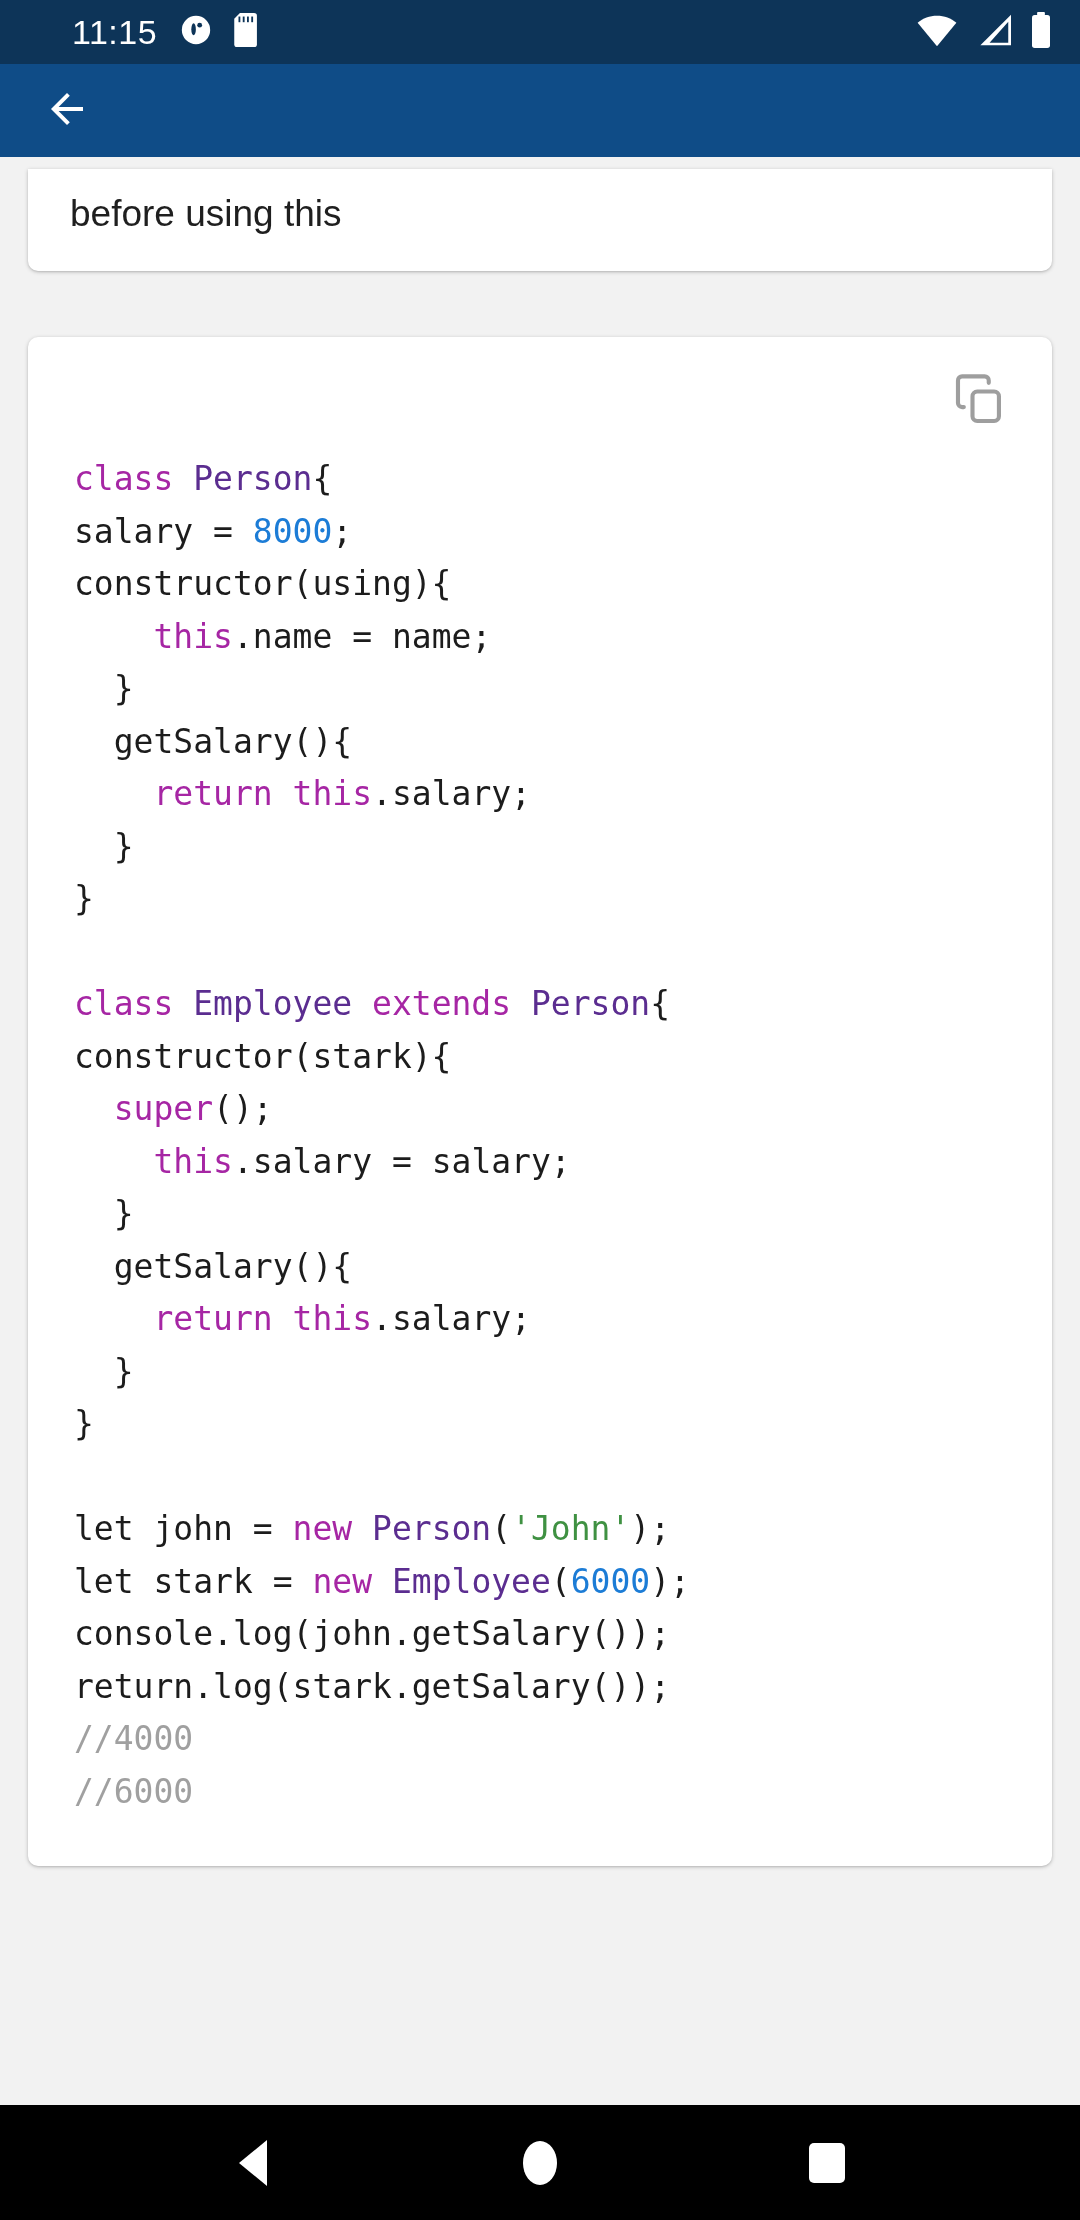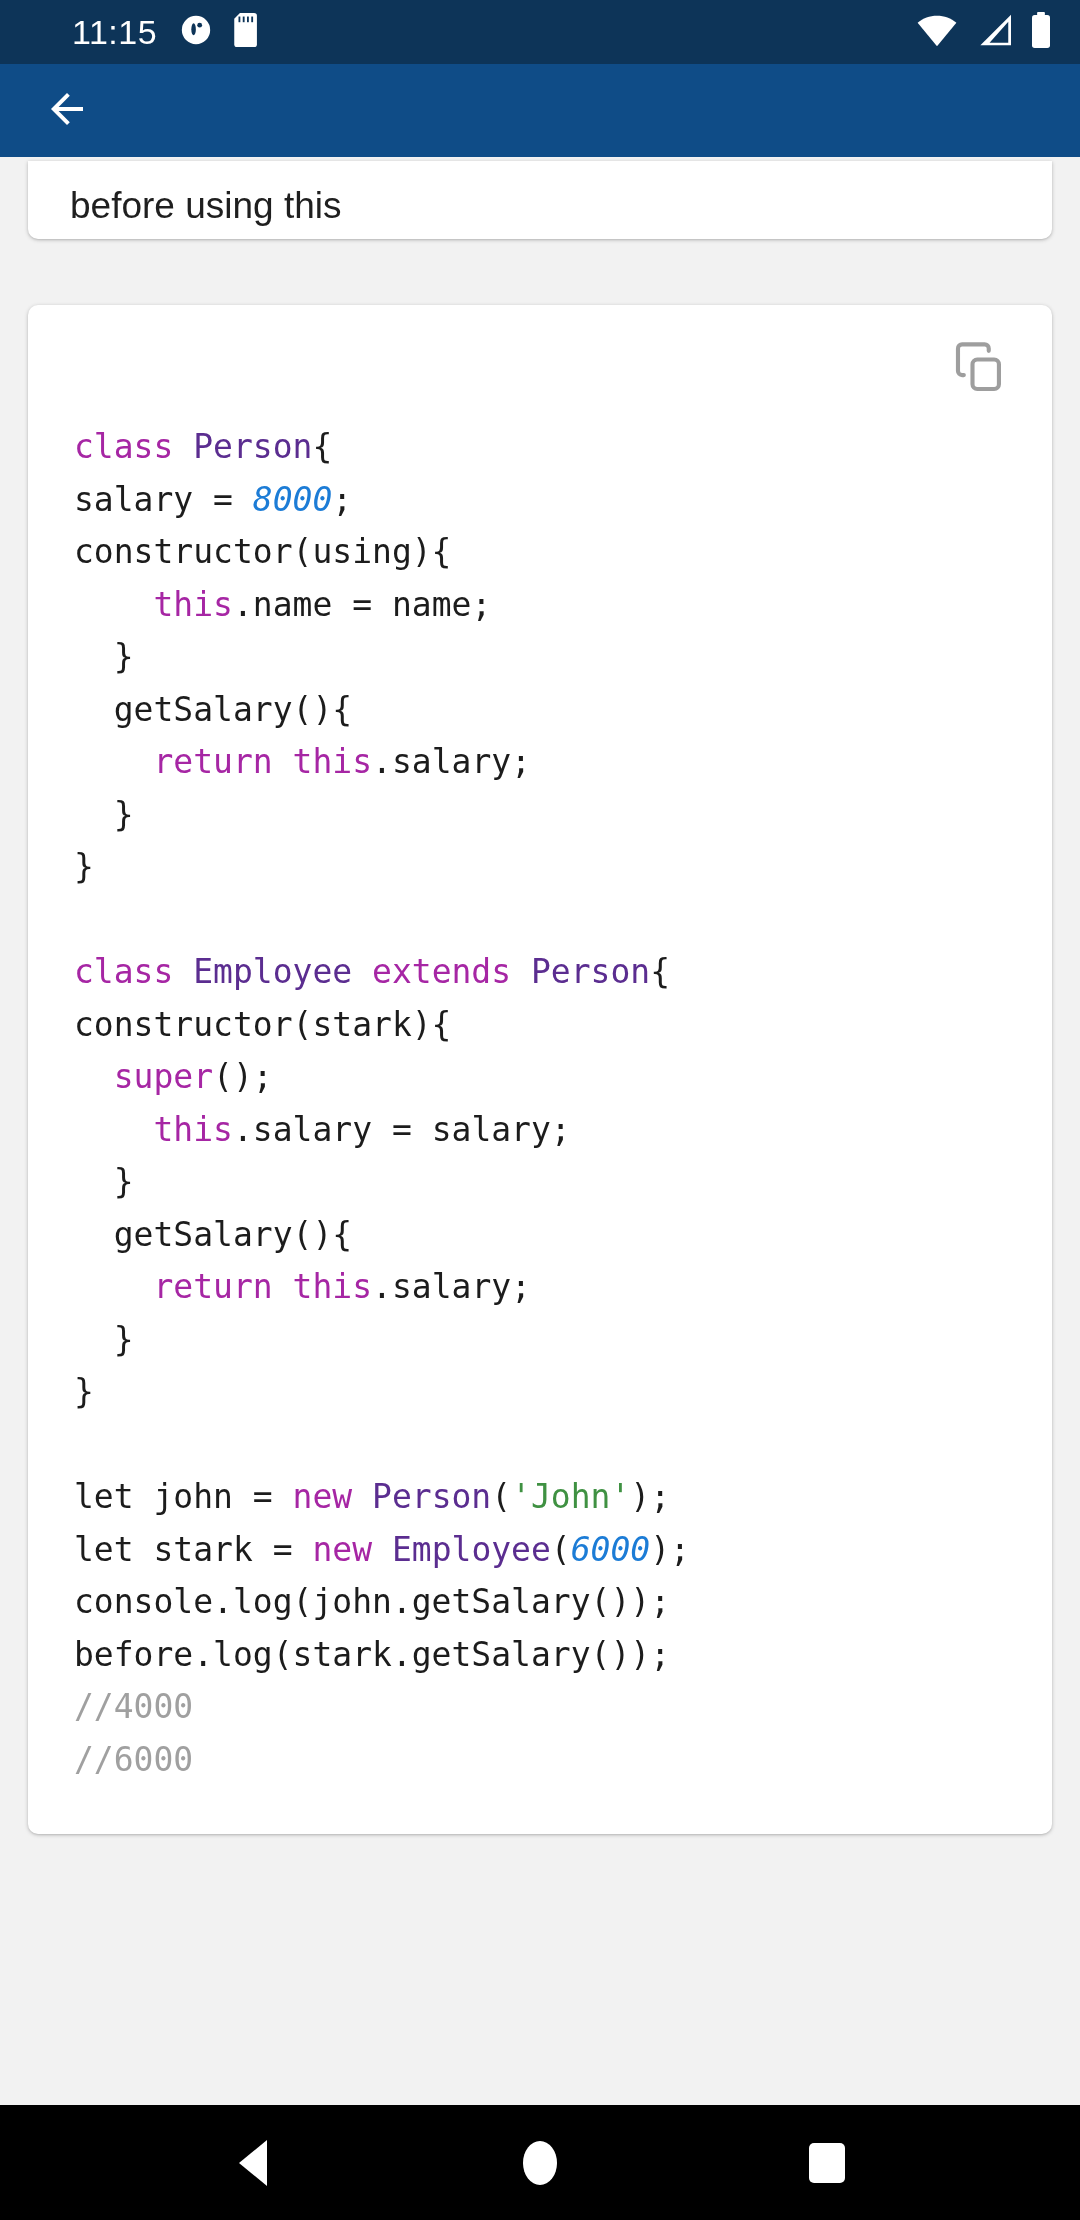--- a/index.html
+++ b/index.html
@@ -65,25 +65,25 @@
 
   .card {
     background:#ffffff;
     border-radius:10px;
     box-shadow:0 1px 4px rgba(0,0,0,.20), 0 1px 2px rgba(0,0,0,.10);
     position:relative;
   }
 
   
   .text-card {
-    margin-top:4px;
+    margin-top:12px;
     border-top-left-radius:0;
     border-top-right-radius:0;
     padding:0 0 48px 0;
-    height:78px;
+    height:102px;
     overflow:hidden;
   }
   .text-card .para {
     font-size:37px;
     color:#1f1f1f;
     line-height:1.45;
     padding:0 42px;
     margin-top:18px;
     white-space:nowrap;
   }
@@ -109,21 +109,21 @@
     font-family:"DejaVu Sans Mono","Liberation Mono", monospace;
     font-size:33px;
     line-height:52.5px;
     color:#1c1c1c;
     white-space:pre;
     letter-spacing:0px;
     overflow:hidden;
   }
   .kw   { color:#a626a4; }      
   .typ  { color:#5b2d90; }      
-  .num  { color:#1c7cd6;font-style:italic; }      
+  .num  { color:#1c7cd6; }      
   .str  { color:#3f9142; }      
   .com  { color:#a0a0a0; }
 
   
   .nav-bar {
     height:115px; flex:0 0 115px;
     background:#000000;
     display:flex; align-items:center; justify-content:space-around;
     padding:0 110px;
   }
@@ -241,21 +241,21 @@
 <span>    </span><span class="kw">this</span><span>.salary = salary;</span>
 <span>  }</span>
 <span>  getSalary(){</span>
 <span>    </span><span class="kw">return </span><span class="kw">this</span><span>.salary;</span>
 <span>  }</span>
 <span>}</span>
 
 <span>let john = </span><span class="kw">new </span><span class="typ">Person</span><span>(</span><span class="str">'John'</span><span>);</span>
 <span>let stark = </span><span class="kw">new </span><span class="typ">Employee</span><span>(</span><span class="num">6000</span><span>);</span>
 <span>console.log(john.getSalary());</span>
-<span>before.log(stark.getSalary());</span>
+<span>return.log(stark.getSalary());</span>
 <span class="com">//4000</span>
 <span class="com">//6000</span></code></pre>
     </div>
 
   </div>
 
   <div class="nav-bar">
     <div class="nav-btn">
       <span class="nav-back"></span>
     </div>

